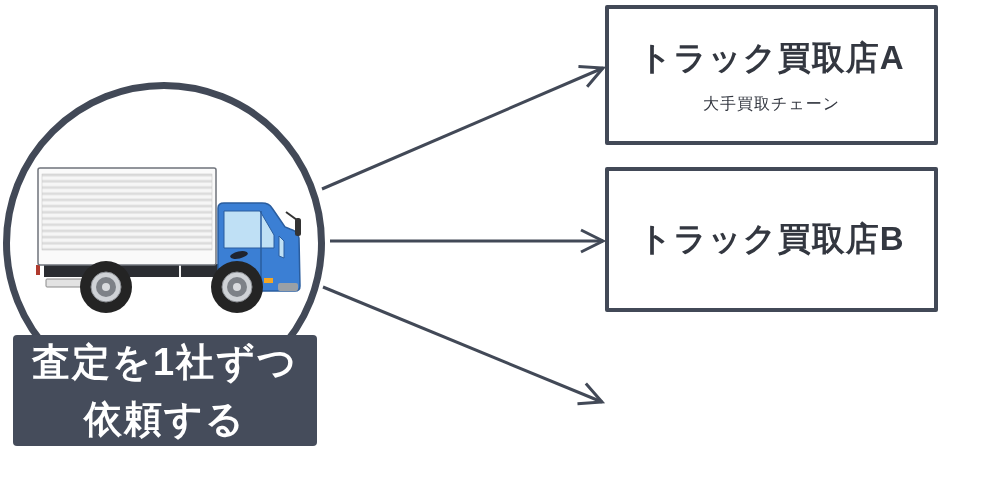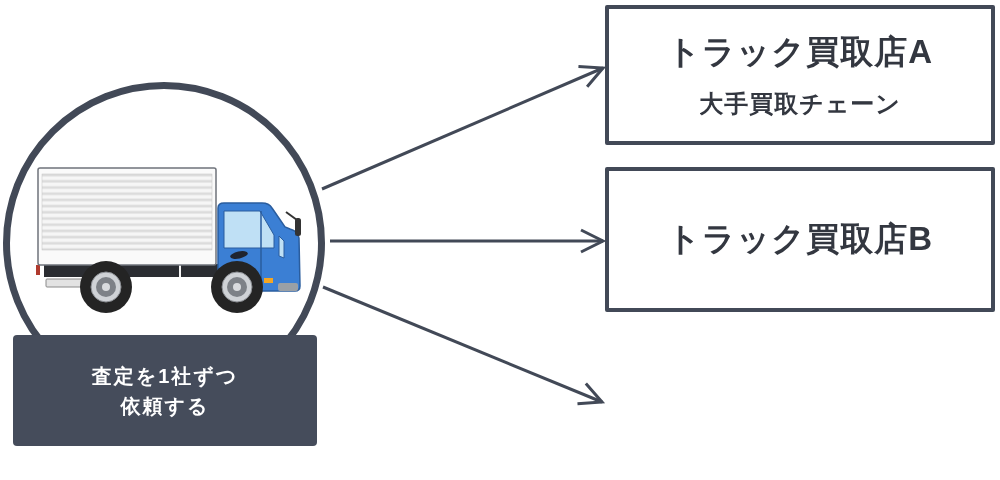--- a/index.html
+++ b/index.html
@@ -19,39 +19,39 @@
   .seller-circle{
     position:absolute;left:3px;top:82px;width:322px;height:322px;
     border:7px solid var(--outline);border-radius:50%;background:#fff;
   }
   .truck-svg{position:absolute;left:28px;top:160px;width:285px;height:158px;}
 
   .seller-caption{
     position:absolute;left:13px;top:335px;width:304px;height:111px;
     background:var(--caption-bg);border-radius:4px;
     display:flex;flex-direction:column;align-items:center;justify-content:center;
-    color:var(--caption-text);font-size:20px;font-weight:700;
+    color:var(--caption-text);font-size:38px;font-weight:700;
     letter-spacing:2px;line-height:1.5;text-align:center;
   }
 
   .arrows{position:absolute;left:0;top:0;width:1000px;height:480px;}
   .arrow-line{stroke:var(--outline);stroke-width:3;fill:none;}
   .arrow-head-path{stroke:var(--outline);stroke-width:3;fill:none;}
 
   .shop-card{
-    position:absolute;left:605px;width:390px;
+    position:absolute;left:605px;width:333px;
     background:#fff;border:4px solid var(--outline);border-radius:2px;
     display:flex;flex-direction:column;align-items:center;justify-content:center;
     gap:13px;text-align:center;
   }
   .shop-card.a{top:5px;height:140px;}
   .shop-card.b{top:167px;height:145px;}
   .shop-card.c{top:330px;height:144px;}
   .shop-name{font-size:33px;font-weight:700;color:var(--text);letter-spacing:1px;}
-  .shop-type{font-size:24px;font-weight:700;color:var(--text);letter-spacing:1px;}
+  .shop-type{font-size:16px;font-weight:400;color:var(--text);letter-spacing:1px;}
 
   
   .t-cargo{fill:#fafafa;stroke:#6f737b;stroke-width:1.5;}
   .t-chassis{fill:#2b2d32;}
   .t-cab{fill:var(--truck-cab);stroke:var(--truck-cab-edge);stroke-width:1.5;}
   .t-glass{fill:var(--truck-window);stroke:var(--truck-cab-edge);stroke-width:1;}
   .t-tire{fill:#242424;}
   .t-rim{fill:#cfd2d6;stroke:#8a8d92;stroke-width:1;}
   .t-hub{fill:#7d8187;}
   .t-hubcap{fill:#d9dbde;}

